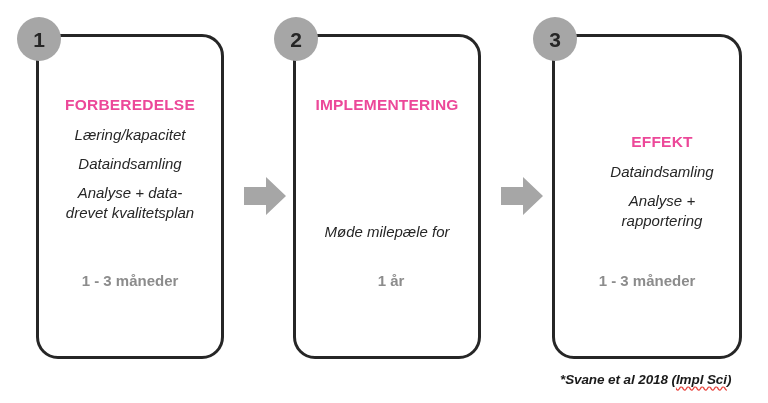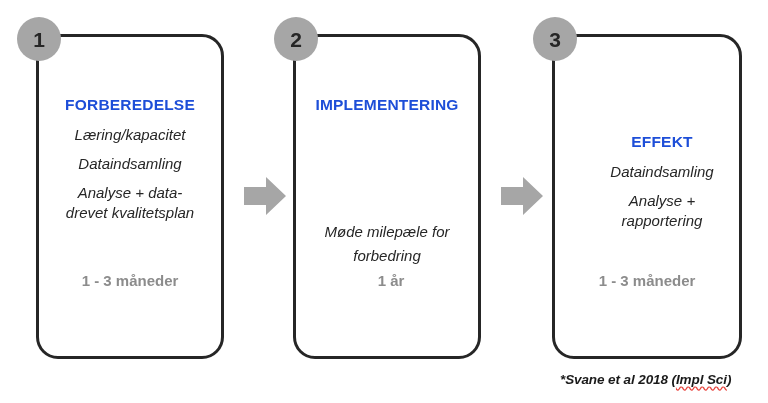--- a/index.html
+++ b/index.html
@@ -76,21 +76,21 @@
     width: 188px;
   }
   .c1 { left: 36px;  top: 96px; }
   .c2 { left: 293px; top: 96px; }
   .c3 { left: 552px; top: 96px; width: 220px; margin-top: 37px; }
 
   .phase-title {
     font-size: 15.5px;
     font-weight: bold;
     letter-spacing: 0.2px;
-    color: #1d4ed8;
+    color: #ec4899;
     margin: 0 0 12px 0;
     line-height: 1.1;
   }
   .phase-line {
     font-size: 15px;
     color: #262626;
     line-height: 1.33;
     margin: 0 0 9px 0;
     padding: 0 18px;
     font-style: italic;
@@ -181,21 +181,20 @@
   <div class="notch notch-2"></div>
   <div class="badge badge-2">2</div>
 
   <div class="content c2">
     <div class="phase-title" style="margin-bottom:6px">IMPLEMENTERING</div>
   </div>
 
 
   <div class="content" style="left:293px; top:222px;">
     <div class="phase-line" style="margin-bottom:4px">Møde milepæle for</div>
-    <div class="phase-line">forbedring</div>
   </div>
   <div class="duration d2">1 år</div>
 
   <div class="connector conn-2">
     <svg width="42" height="38" viewBox="0 0 42 38">
       <polygon points="0,10 22,10 22,0 42,19 22,38 22,28 0,28" fill="#a6a6a6"></polygon>
     </svg>
   </div>
 
   <div class="phase phase-3"></div>

